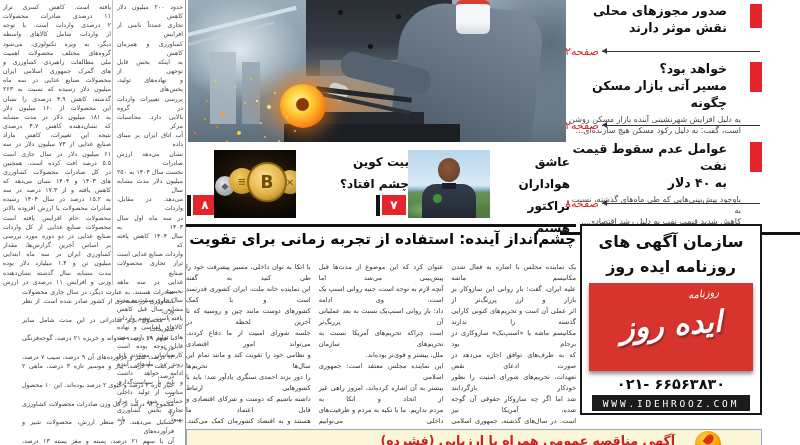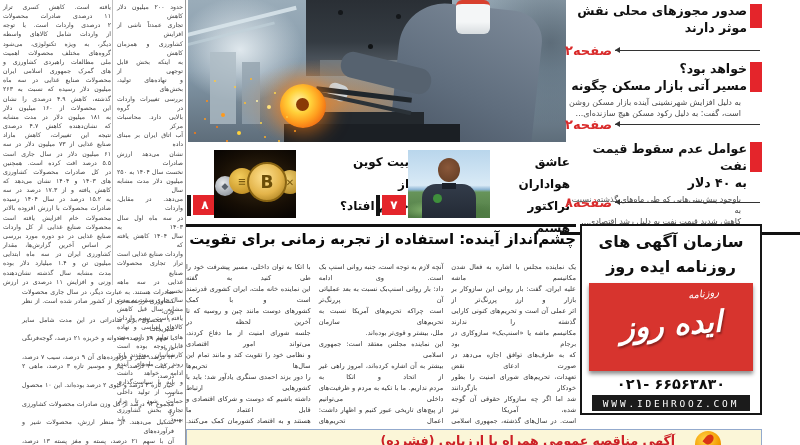--- a/index.html
+++ b/index.html
@@ -95,29 +95,29 @@
   #body{left:186px;top:262px;width:390px;display:flex;gap:8px;}
   .bcol{flex:1;}
   .l7{font-size:6.6px;line-height:11px;color:#333;text-align:justify;text-align-last:justify;}
 
   
   #rail{left:565px;top:0;width:197px;height:235px;}
   .rt{position:absolute;left:0;right:0;}
   #rt1{top:2px;height:56px;} #rt2{top:60px;height:72px;} #rt3{top:140px;height:70px;}
   .marker{position:absolute;right:0;width:12px;background:#e4252b;}
   #m1{top:2px;height:24px;} #m2{top:2px;height:30px;} #m3{top:2px;height:30px;}
-  .rt-title{padding-right:15px;}
+  .rt-title{padding-right:35px;}
   .rtl1{font-size:12.5px;line-height:17px;font-weight:bold;text-align:right;color:#101010;}
   .rt-sub{padding-right:21px;margin-top:3px;}
   .rts{font-size:8px;line-height:11px;color:#474747;text-align:right;}
   .prule{position:absolute;left:0;right:2px;bottom:0;display:flex;align-items:center;direction:rtl;}
   .pline{flex:1;border-top:1.3px solid #333;position:relative;}
   .pline::before{content:"";position:absolute;left:0;top:-4px;width:0;height:0;
      border-right:5px solid #333;border-top:3px solid transparent;border-bottom:3px solid transparent;}
-  .plabel{font-size:13px;font-weight:bold;color:#d92b2b;padding-right:3px;white-space:nowrap;}
+  .plabel{font-size:11px;font-weight:normal;color:#d92b2b;padding-right:3px;white-space:nowrap;}
   #railrule{left:560px;top:232px;width:240px;height:3px;background:#111;}
 
   
   #adbox{left:580px;top:224px;width:182px;height:191px;border:2px solid #161616;background:#fff;
      box-sizing:border-box;text-align:center;}
   .ad-title{font-size:16px;font-weight:bold;line-height:25px;color:#101010;}
   .ad-title:first-child{margin-top:3px;}
   #adred{margin:4px auto 0;width:164px;height:88px;background:#d7342e;position:relative;
      box-shadow:0 3px 4px rgba(0,0,0,.45);}
   #adlogo-sub{position:absolute;top:5px;right:34px;color:#fff;font-size:10px;font-style:italic;
@@ -250,21 +250,20 @@
   <div class="numbar abs" id="barA"></div>
   <div class="numbox" id="boxA">۸</div>
   <div class="abs" id="imgA">
     <div class="coin" id="cEth"></div>
     <div class="coin" id="cG1"></div>
     <div class="coin" id="cXrp"></div>
     <div class="coin" id="cBtc"></div>
   </div>
   <div class="abs" id="titleA">
       <div class="mtl">بیت کوین</div>
-      <div class="mtl">از</div>
       <div class="mtl end">چشم افتاد؟</div>
     </div>
 
   <div class="numbar abs" id="barB"></div>
   <div class="numbox" id="boxB">۷</div>
   <div class="abs" id="imgB">
     <div class="ph" id="man-torso"></div>
     <div class="ph" id="man-head"></div>
     <div class="ph" id="man-collar"></div>
     <div class="ph" id="man-logo"></div>
@@ -283,20 +282,21 @@
         <div class="l7">علیه ایران، گفت: بار روانی این سازوکار بر بازار و ارز پررنگ‌تر از</div>
         <div class="l7">اثر عملی آن است و تحریم‌های کنونی کارایی گذشته را ندارند</div>
         <div class="l7">مکانیسم ماشه یا «اسنپ‌بک» سازوکاری در برجام بود</div>
         <div class="l7">که به طرف‌های توافق اجازه می‌دهد در صورت ادعای نقض</div>
         <div class="l7">تعهدات، تحریم‌های شورای امنیت را بطور خودکار بازگردانند</div>
         <div class="l7">شد اما اگر چه سازوکار حقوقی آن گوجه شده، آمریکا نیز</div>
         <div class="l7">است. در سال‌های گذشته، جمهوری اسلامی ایران با اتکا به</div>
         <div class="l7">توان داخلی و ارتباط با کشورهای هم‌پیمان مانند چین و</div>
       </div>
     <div class="bcol">
+        <div class="l7">عنوان کرد که این موضوع از مدت‌ها قبل پیش‌بینی می‌شد اما</div>
         <div class="l7">آنچه لازم به توجه است، جنبه روانی اسنپ بک است. وی ادامه</div>
         <div class="l7">داد: بار روانی اسنپ‌بک نسبت به بعد عملیاتی آن پررنگ‌تر</div>
         <div class="l7">است چراکه تحریم‌های آمریکا نسبت به تحریم‌های سازمان</div>
         <div class="l7 end">ملل، بیشتر و قوی‌تر بوده‌اند.</div>
         <div class="l7">این نماینده مجلس معتقد است: جمهوری اسلامی</div>
         <div class="l7">بیشتر به آن اشاره کرده‌اند، امروز راهی غیر از اتحاد و اتکا به</div>
         <div class="l7">مردم نداریم. ما با تکیه به مردم و ظرفیت‌های داخلی می‌توانیم</div>
         <div class="l7">از پیچ‌های تاریخی عبور کنیم و اظهار داشت: اعمال تحریم‌های</div>
         <div class="l7">جدید علیه ملت ایران نشان داد که اروپایی‌ها و آمریکایی‌ها به</div>
       </div>

